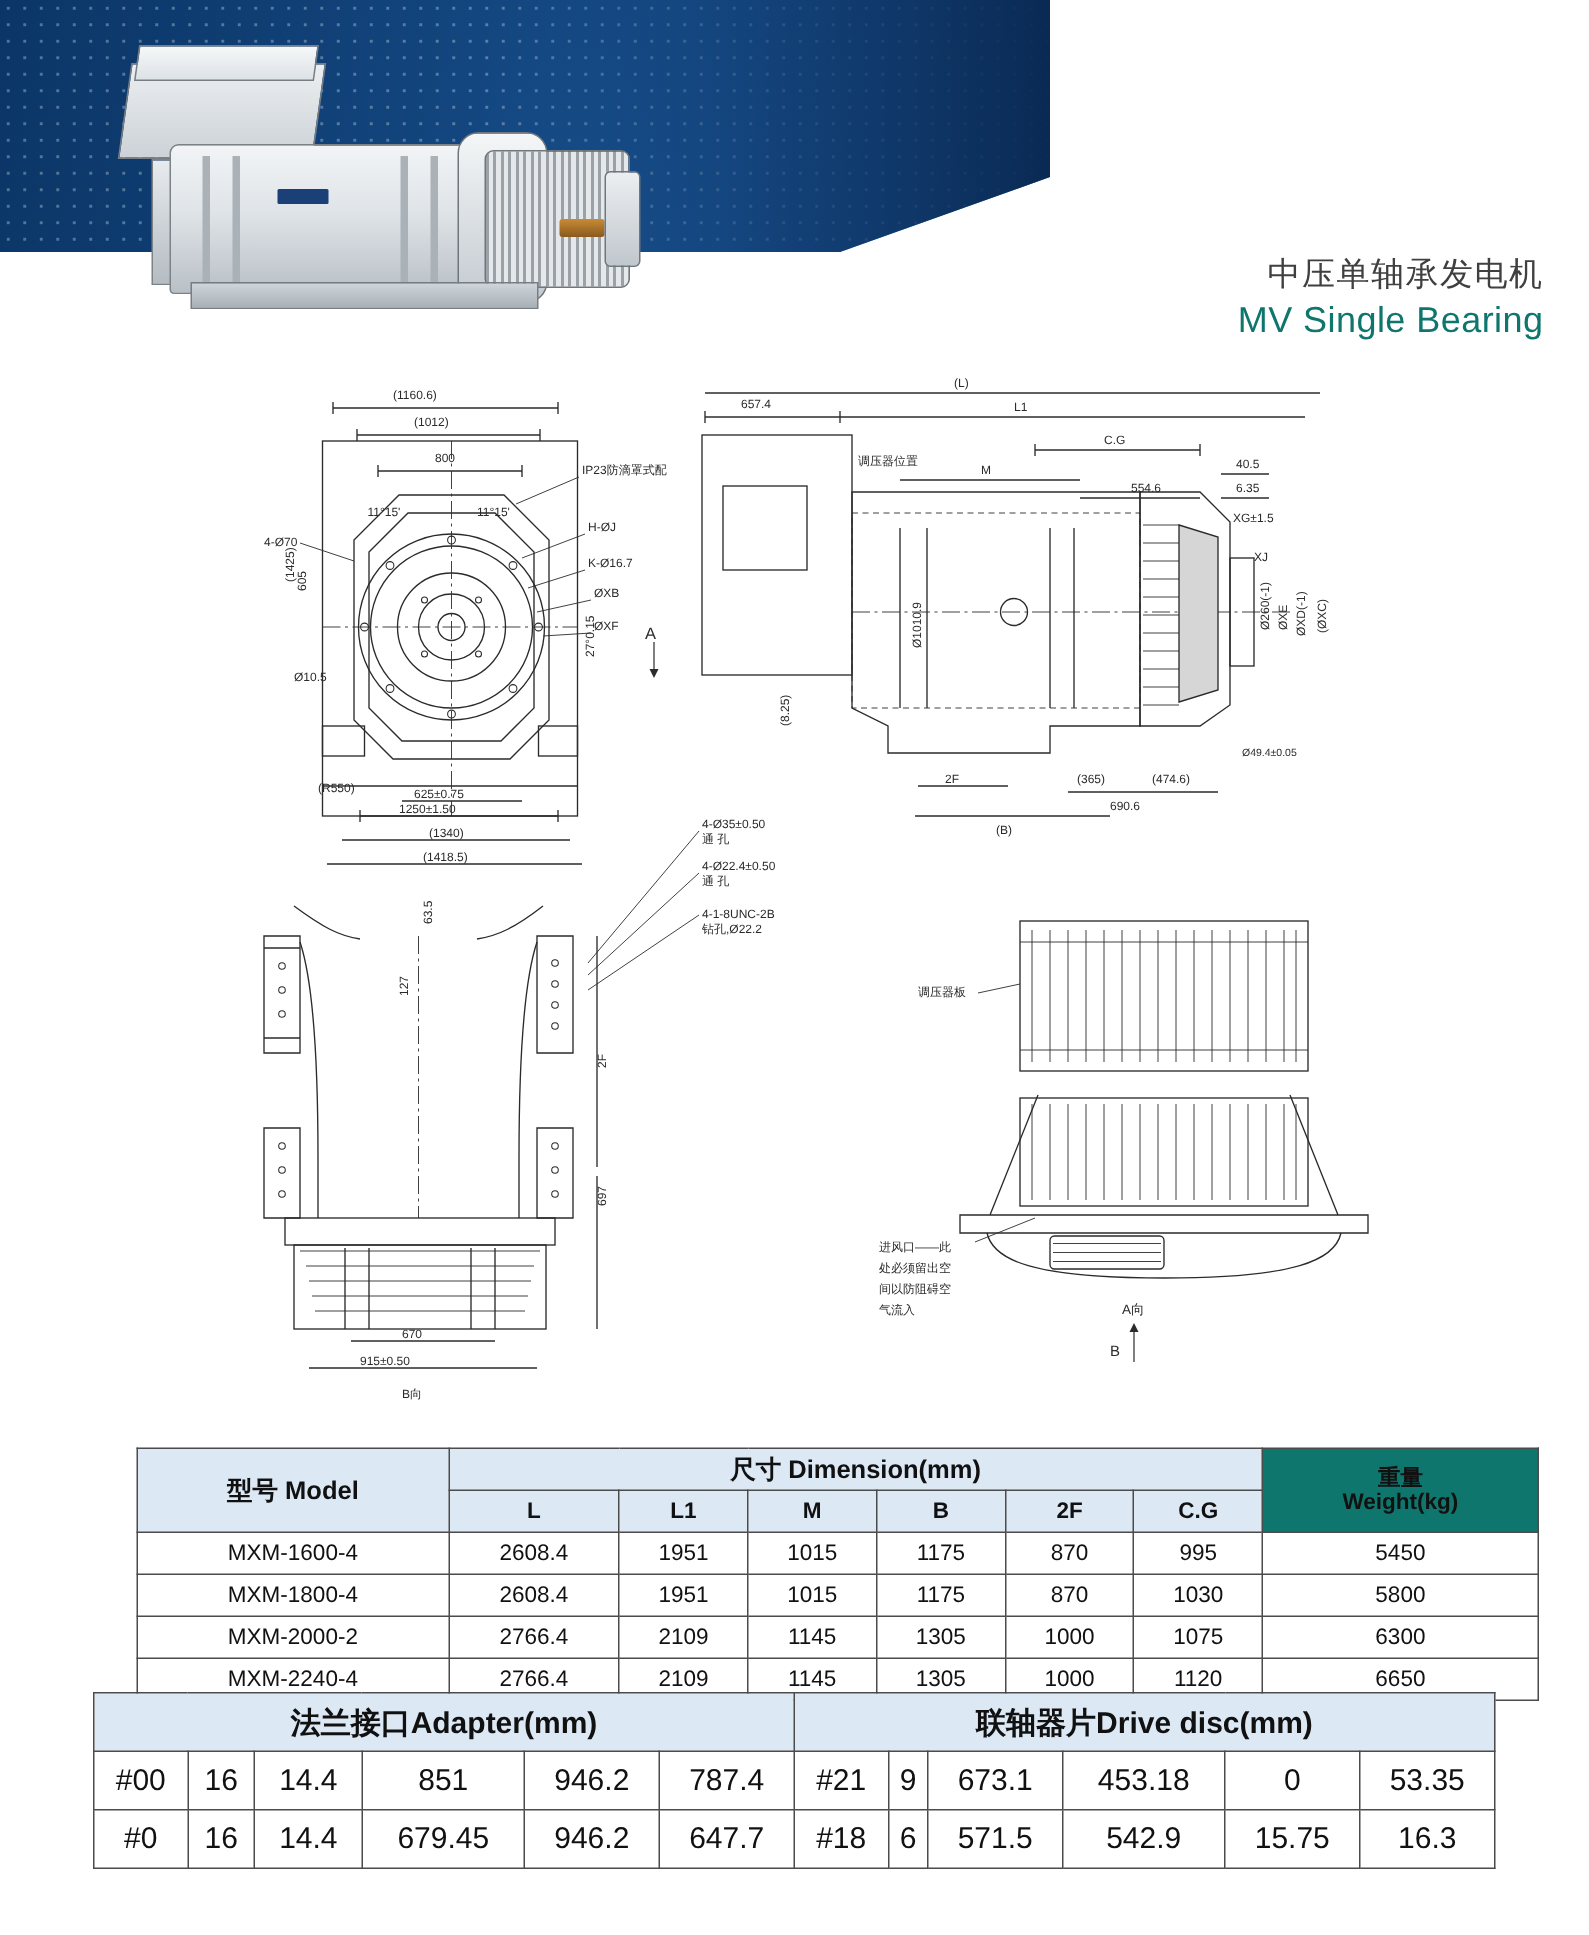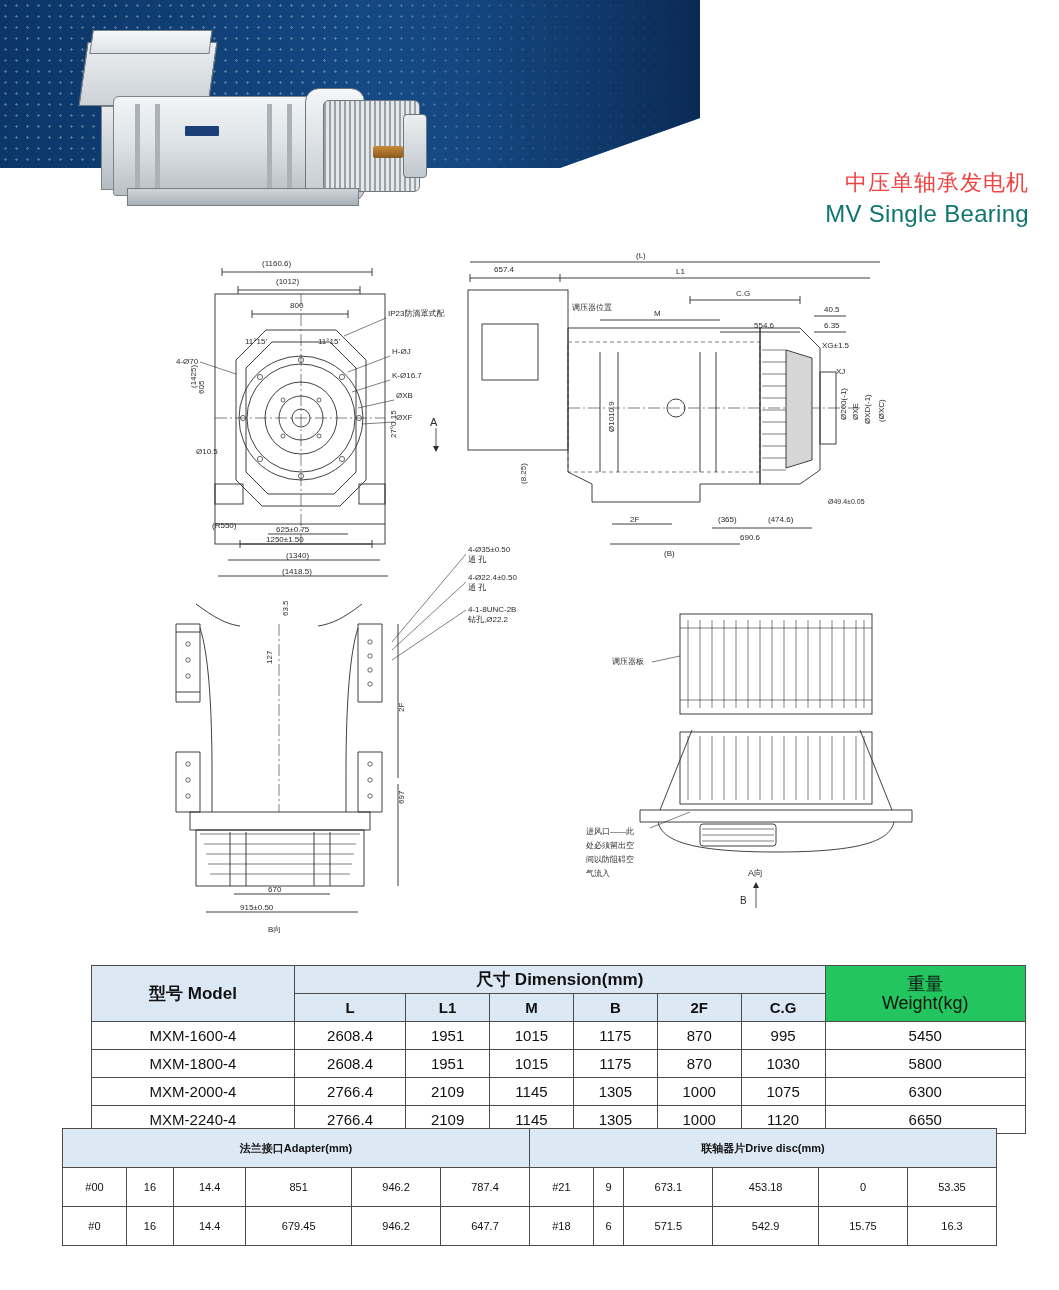--- a/index.html
+++ b/index.html
@@ -92,21 +92,21 @@
     background:#1b3f77;border-radius:1px;
   }
   .gen .stripe{
     position:absolute;background:#aab2b8;
   }
 
   .title-block{
     position:absolute;right:30px;top:168px;text-align:right;
   }
   .title-cn{
-    font-size:22px;letter-spacing:1px;color:#ef4444;line-height:1.35;text-align:right;
+    font-size:22px;letter-spacing:1px;color:#404040;line-height:1.35;text-align:right;
   }
   .title-en{
     font-size:24px;color:#0f766e;line-height:1.35;letter-spacing:.3px;
   }
 
   
   .drawings{
     position:absolute;left:0;top:232px;width:1059px;height:720px;
   }
   .dwg-svg{position:absolute;left:0;top:0;}
@@ -118,23 +118,23 @@
     color:#111;
     font-weight:normal;
     padding:2px 2px;
   }
   .hdr{background:#dce9f5;font-weight:bold;}
   .hdr-sub{background:#dce9f5;font-weight:bold;}
   #dim-table{position:absolute;left:62px;top:965px;width:935px;margin-left:29px;}
   #dim-table td,#dim-table th{height:23px;}
   #dim-table .model-cell{font-size:15px;}
   #ad-table{position:absolute;left:62px;top:1128px;width:935px;}
-  #ad-table td,#ad-table th{height:34px;font-size:11px;}
+  #ad-table td,#ad-table th{height:34px;font-size:20px;}
   .big-hdr{font-size:17px;font-weight:bold;background:#dce9f5;}
-  .wt-hdr{background:#22c55e;font-weight:normal;font-size:18px;line-height:1.05;}
+  .wt-hdr{background:#0f766e;font-weight:bold;font-size:15px;line-height:1.05;}
 </style>
 </head>
 <body>
 
 <div class="header">
   <div class="banner-shape"></div>
   <div class="banner-dots"></div>
   <div class="banner-fade"></div>
 
   <div class="gen">
@@ -501,21 +501,21 @@
       <td class="model-cell">MXM-1800-4</td>
       <td>2608.4</td>
       <td>1951</td>
       <td>1015</td>
       <td>1175</td>
       <td>870</td>
       <td>1030</td>
       <td>5800</td>
     </tr>
     <tr>
-      <td class="model-cell">MXM-2000-4</td>
+      <td class="model-cell">MXM-2000-2</td>
       <td>2766.4</td>
       <td>2109</td>
       <td>1145</td>
       <td>1305</td>
       <td>1000</td>
       <td>1075</td>
       <td>6300</td>
     </tr>
     <tr>
       <td class="model-cell">MXM-2240-4</td>

